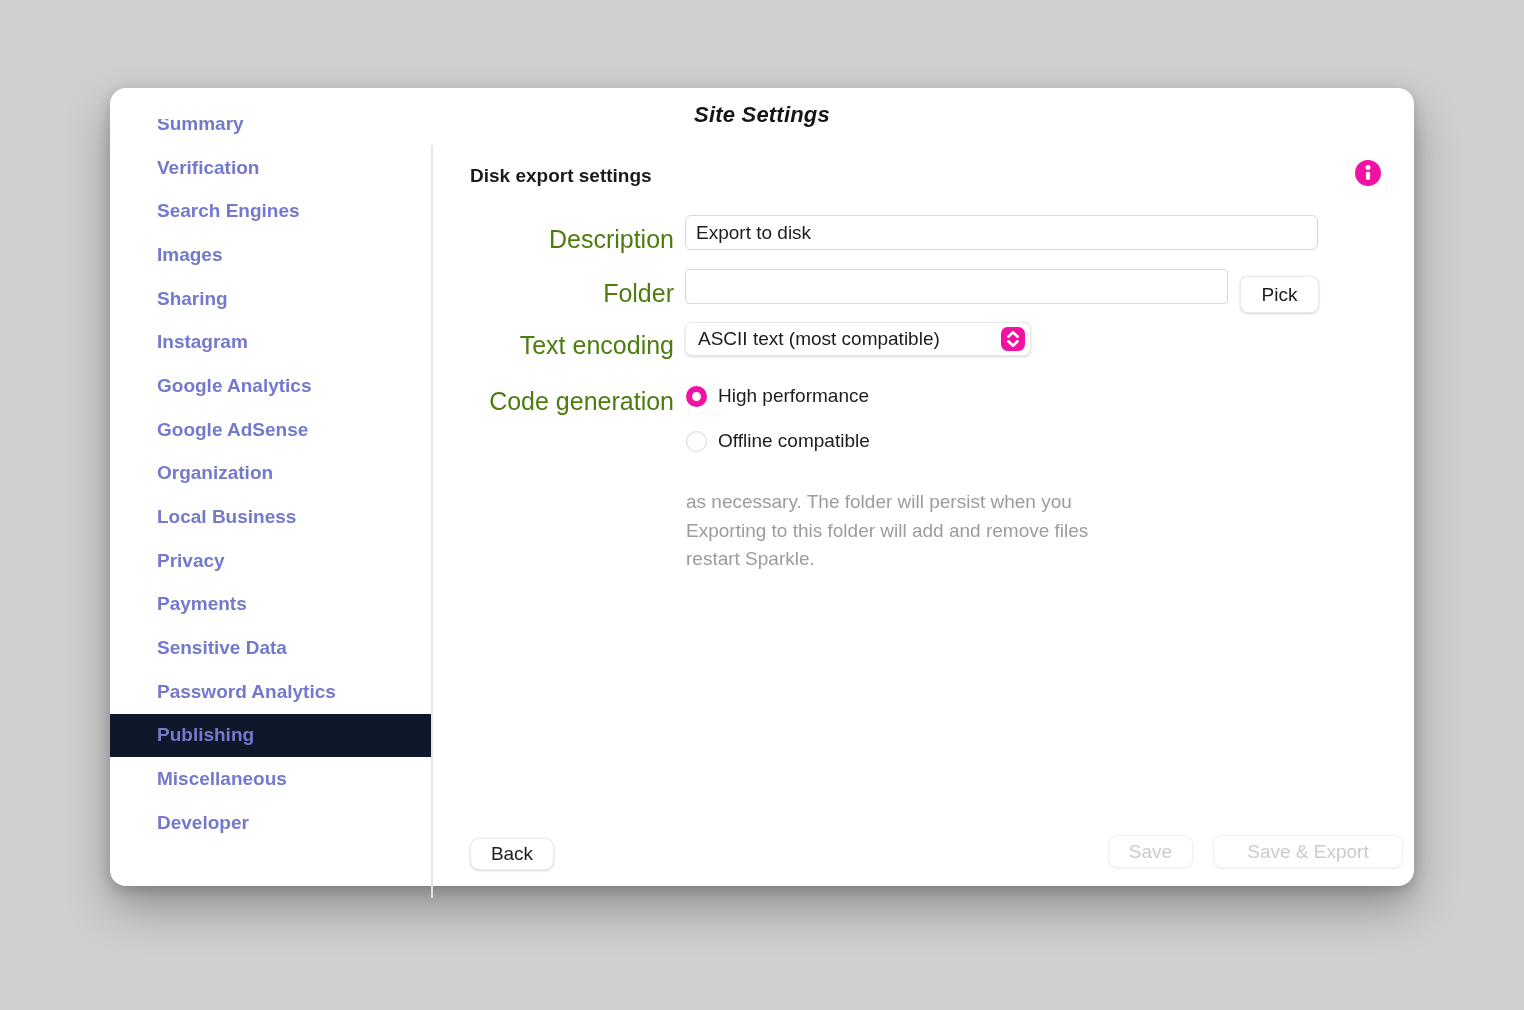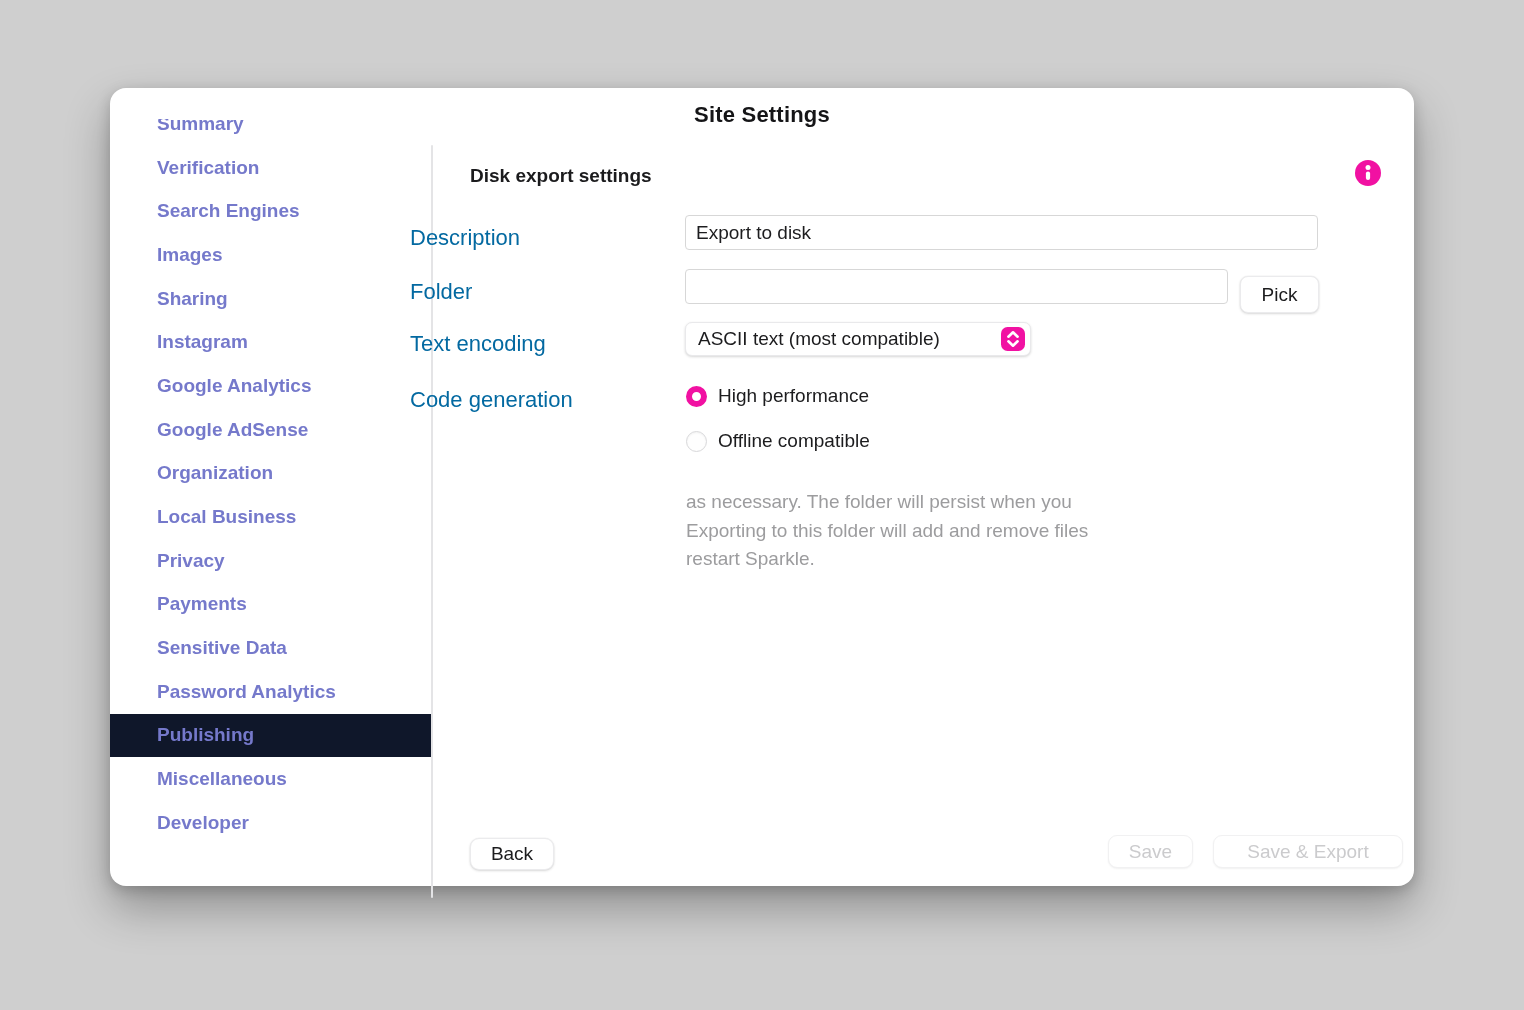--- a/index.html
+++ b/index.html
@@ -6,21 +6,21 @@
   html,body { width:1524px; height:1010px; overflow:hidden;
     font-family:"Liberation Sans","DejaVu Sans",sans-serif;
     background:#cfcfcf; }
   .window {
     position:absolute; left:110px; top:88px; width:1304px; height:798px;
     background:#ffffff; border-radius:16px;
     box-shadow:0 22px 45px rgba(0,0,0,.30), 0 4px 14px rgba(0,0,0,.18);
   }
   .window-title {
     position:absolute; top:14px; left:0; right:0; text-align:center;
-    font-size:22px; font-weight:700; color:#151517; letter-spacing:.2px;
+    font-size:22px; font-weight:700; color:#151517; letter-spacing:.2px;font-style:italic;
   }
   
   .sidebar-viewport {
     position:absolute; left:0; top:31px; width:321px; height:767px;
     overflow:hidden; border-bottom-left-radius:16px;text-align:center;
   }
   .sidebar-list { margin-top:-17px; }
   .side-item {
     height:43.7px; display:flex; align-items:center; padding-left:47px;
     font-size:19px; font-weight:600; color:#7579cb; cursor:default;
@@ -31,22 +31,22 @@
     position:absolute; left:321px; top:57px; width:2px; height:753px;
     background:#e4e4e6; border-radius:1px;
   }
   
   .section-title {
     position:absolute; left:360px; top:77px;
     font-size:19px; font-weight:700; color:#1b1b1d;
   }
   .info-icon { position:absolute; left:1245px; top:72px; width:26px; height:26px; cursor:pointer; }
   .row-label {
-    position:absolute; left:300px; width:264px; text-align:left;
-    font-size:22px; color:#0369a1;
+    position:absolute; left:300px; width:264px; text-align:right;
+    font-size:25px; color:#4d7c0f;
   }
   .text-input {
     position:absolute; height:35px; border:1px solid #d7d7d7; border-radius:4px;
     background:#fff; font-size:19px; color:#1d1d1f; padding:0 10px;
     font-family:inherit; outline:none;
   }
   .btn {
     display:flex; align-items:center; justify-content:center;
     background:#ffffff; border:1px solid #ebebed; border-radius:9px;
     font-size:19px; color:#1c1c1e; font-family:inherit;
@@ -147,21 +147,21 @@
 
   <span class="info-icon">
     <svg width="26" height="26" viewBox="0 0 26 26">
       <circle cx="13" cy="13" r="13" fill="#f111a2"></circle>
       <circle cx="13" cy="7.6" r="2.5" fill="#ffffff"></circle>
       <rect x="10.9" y="11.4" width="4.2" height="8.6" rx="2.1" fill="#ffffff"></rect>
     </svg>
   </span>
 
   <div class="row-label" style="top:137px;">Description</div>
-  <input class="text-input" style="left: 575px; top: 127px; width: 633px;" type="text" value="Export to disk">
+  <input class="text-input" style="left: 575px; top: 127px; width: 633px; border-radius: 6px;" type="text" value="Export to disk">
 
   <div class="row-label" style="top:191px;">Folder</div>
   <input class="text-input" style="left: 575px; top: 181px; width: 543px;" type="text" value="">
   <button class="btn pick-btn">Pick</button>
 
   <div class="row-label" style="top:243px;">Text encoding</div>
   <div class="select">
     <span class="select-value">ASCII text (most compatible)</span>
     <span class="select-badge">
       <svg width="24" height="24" viewBox="0 0 24 24">

